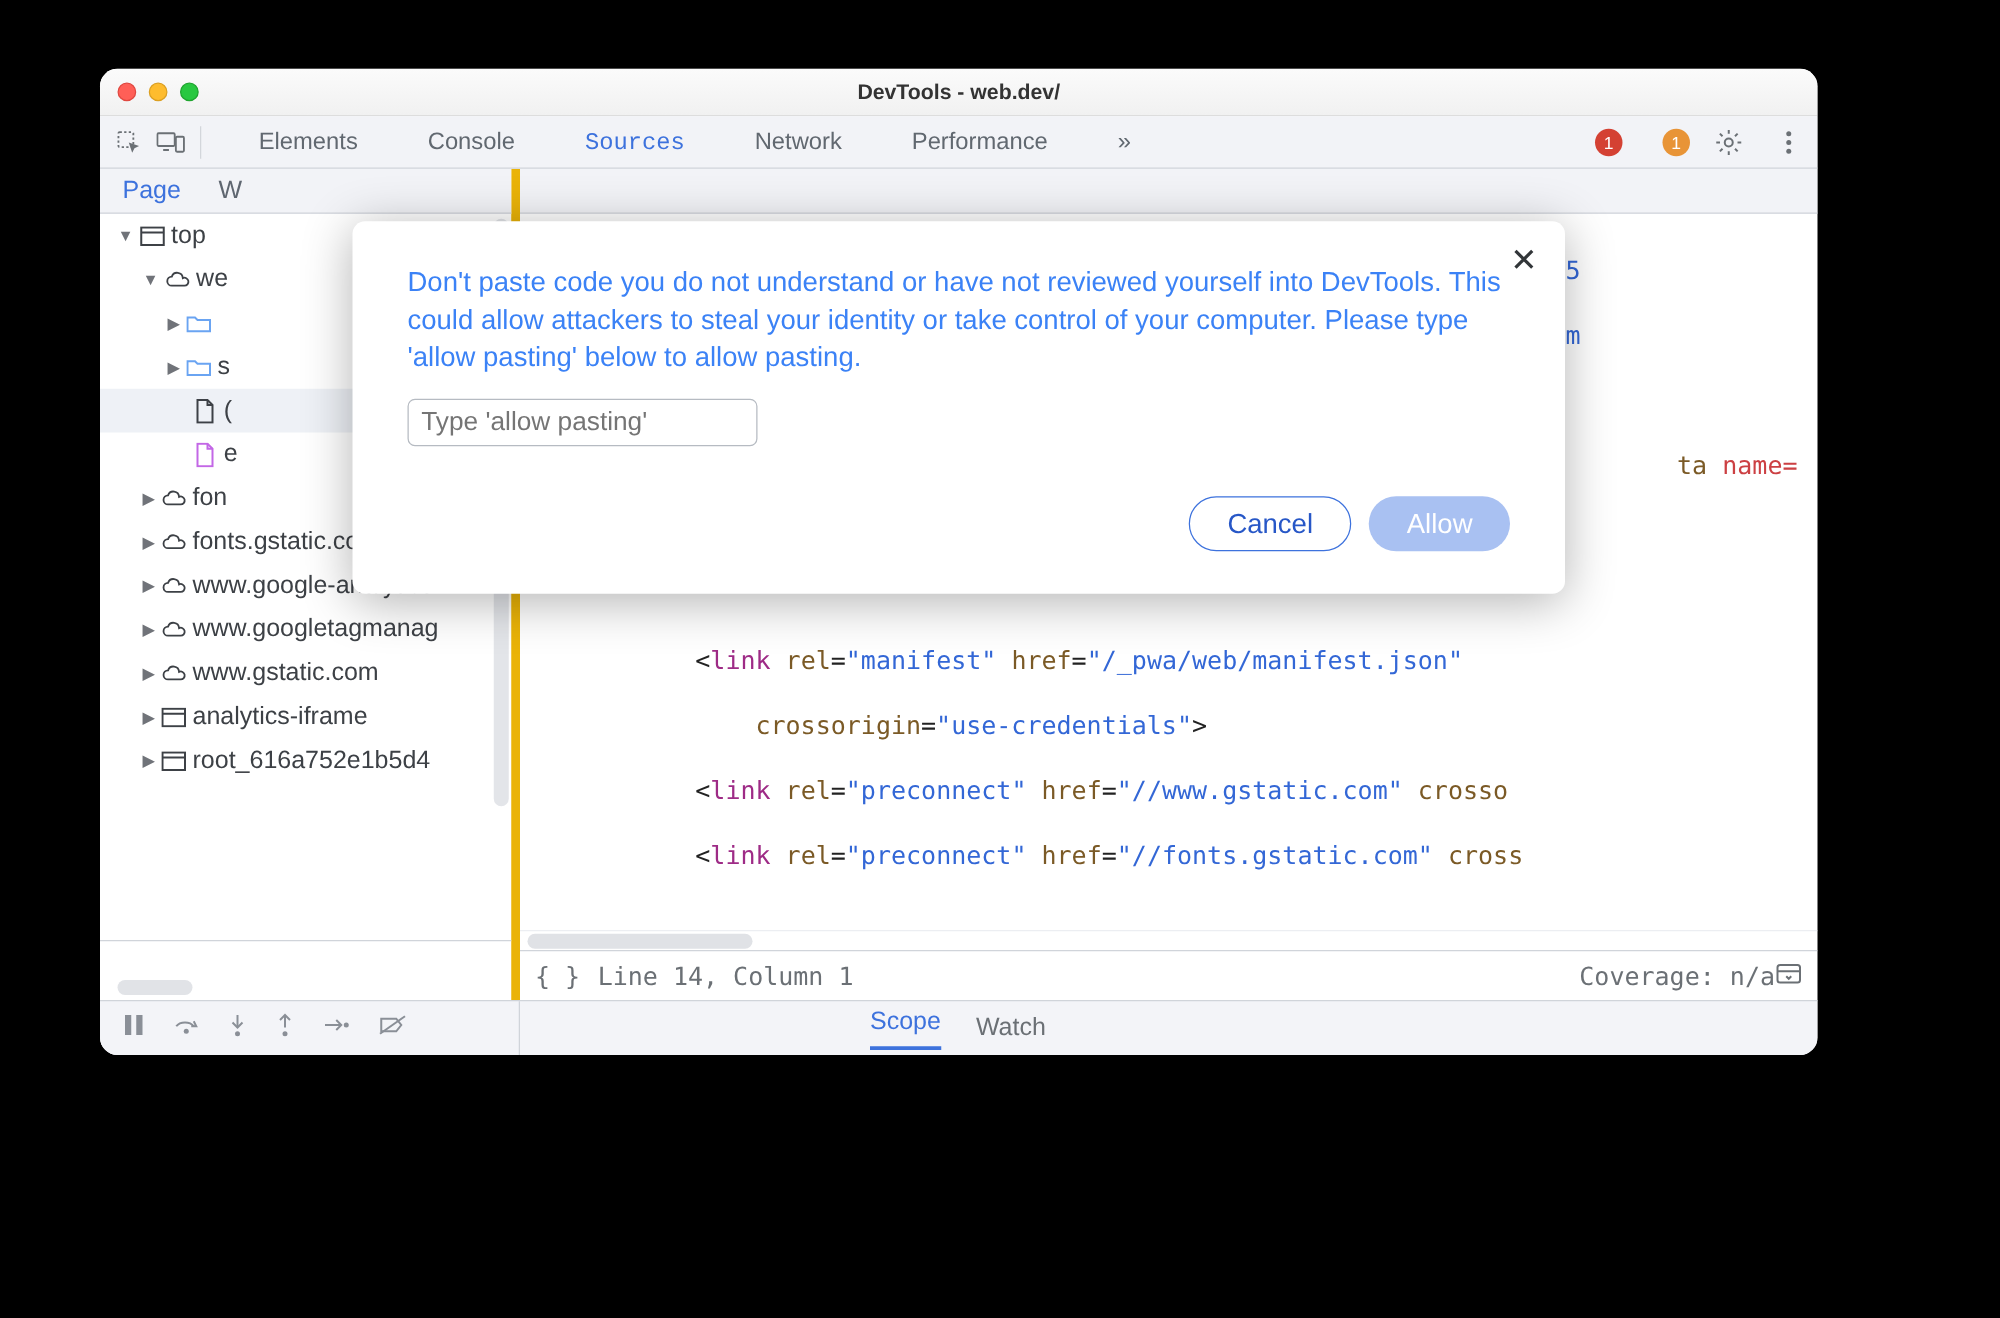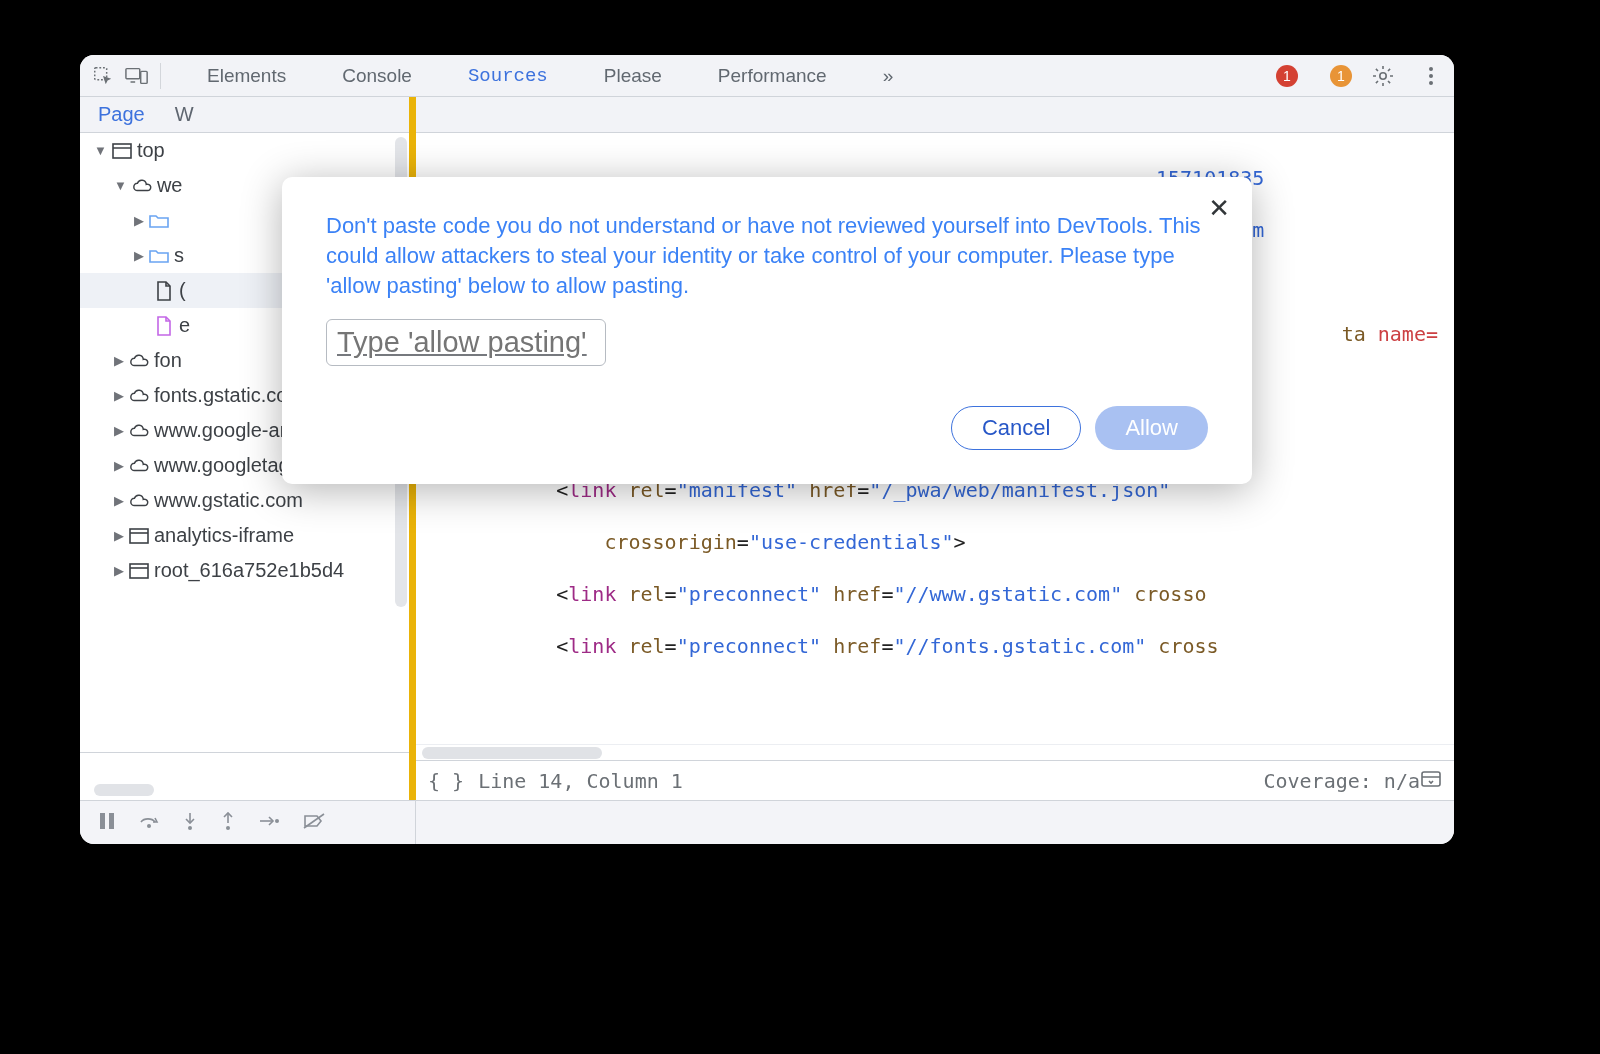--- a/index.html
+++ b/index.html
@@ -57,54 +57,62 @@
   .dbgrow{height:44px;border-top:1px solid #d0d4da;background:#f3f4f8;display:flex;align-items:center;}
   .dbgleft{width:336px;border-right:1px solid #d0d4da;display:flex;align-items:center;gap:22px;padding-left:18px;height:100%;color:#8a8f97;}
   .dbgright{flex:1;display:flex;gap:28px;padding-left:280px;font-size:20px;align-items:center;}
   .dbgtab{color:#6b7075;}
   .dbgtab.act{color:#3d72dd;border-bottom:3px solid #3d72dd;padding-bottom:8px;}
   
   .modal{position:absolute;top:122px;left:202px;width:970px;background:#fff;border-radius:10px;box-shadow:0 6px 40px rgba(0,0,0,.3);padding:34px 44px 34px 44px;}
   .modal .close{position:absolute;top:16px;right:22px;font-size:26px;color:#323639;cursor:pointer;}
   .modal h1{font-size:28px;font-weight:400;color:#1d1f21;margin-bottom:18px;}
   .modal p{font-size:22px;line-height:30px;color:#3b82f6;margin-bottom:18px;}
-  .modal input{width:280px;font-size:29px;padding:6px 10px;border:1px solid #b6bbc2;border-radius:6px;color:#76797e;outline:none;margin-bottom:40px;text-decoration:underline;}
+  .modal input{width:280px;font-size:21px;padding:6px 10px;border:1px solid #b6bbc2;border-radius:6px;color:#76797e;outline:none;margin-bottom:40px;}
   .modal .btns{display:flex;justify-content:flex-end;gap:14px;}
   .modal button{font-size:22px;padding:8px 30px;border-radius:24px;cursor:pointer;}
   .btn-cancel{background:#fff;border:1.5px solid #3d72dd;color:#2757c7;}
   .btn-allow{background:#a9c1f2;border:none;color:#fff;font-weight:500;}
   
   svg{stroke:currentColor;fill:none;stroke-width:1.6;}
 </style>
 </head>
 <body>
 
 <div class="window">
 
+  <div class="titlebar">
+    <div class="traffic">
+      <div class="tl red"></div>
+      <div class="tl yel"></div>
+      <div class="tl grn"></div>
+    </div>
+    <div class="wtitle">DevTools - web.dev/</div>
+  </div>
 
   <div class="tabrow">
     <span class="icon">
       <svg width="22" height="22" viewBox="0 0 24 24">
           <rect x="3" y="3" width="13" height="13" rx="1" stroke-dasharray="2 2"></rect>
           <path d="M12 12 L21 15 L17 17 L15 21 Z" fill="currentColor" stroke="none"></path>
         </svg>
     </span>
     <span class="icon">
       <svg width="24" height="22" viewBox="0 0 26 22">
           <rect x="1" y="3" width="15" height="11" rx="1"></rect>
           <line x1="6" y1="17.5" x2="11" y2="17.5"></line>
           <rect x="17" y="6" width="7" height="13" rx="1"></rect>
         </svg>
     </span>
     <span style="width:1px;height:26px;background:#d3d6db;margin:0 6px;"></span>
     <div class="tabs">
       <span class="tab">Elements</span>
       <span class="tab">Console</span>
       <span class="tab act">Sources</span>
-      <span class="tab">Please</span>
+      <span class="tab">Network</span>
       <span class="tab">Performance</span>
       <span class="tab">»</span>
     </div>
     <div class="right">
       <span class="badge red">
           <span>1</span>
         </span>
       <span class="badge yel">
           <span>1</span>
         </span>
@@ -325,20 +333,24 @@
       <span><svg width="22" height="16" viewBox="0 0 22 16">
             <line x1="2" y1="8" x2="14" y2="8"></line>
             <path d="M11 4l4 4-4 4"></path>
             <circle cx="19" cy="8" r="2" fill="currentColor" stroke="none"></circle>
           </svg></span>
       <span><svg width="24" height="18" viewBox="0 0 24 18">
             <path d="M3 4h12l4 5-4 5H3z"></path>
             <line x1="2" y1="16" x2="22" y2="2"></line>
           </svg></span>
     </div>
+    <div class="dbgright">
+      <span class="dbgtab act">Scope</span>
+      <span class="dbgtab">Watch</span>
+    </div>
   </div>
 
   <div class="modal">
     <span class="close">✕</span>
     <p>Don't paste code you do not understand or have not reviewed yourself into DevTools. This could allow attackers to steal your identity or take control of your computer. Please type 'allow pasting' below to allow pasting.</p>
     <input type="text" placeholder="Type 'allow pasting'" style="">
     <div class="btns">
       <button class="btn-cancel">Cancel</button>
       <button class="btn-allow">Allow</button>
     </div>

